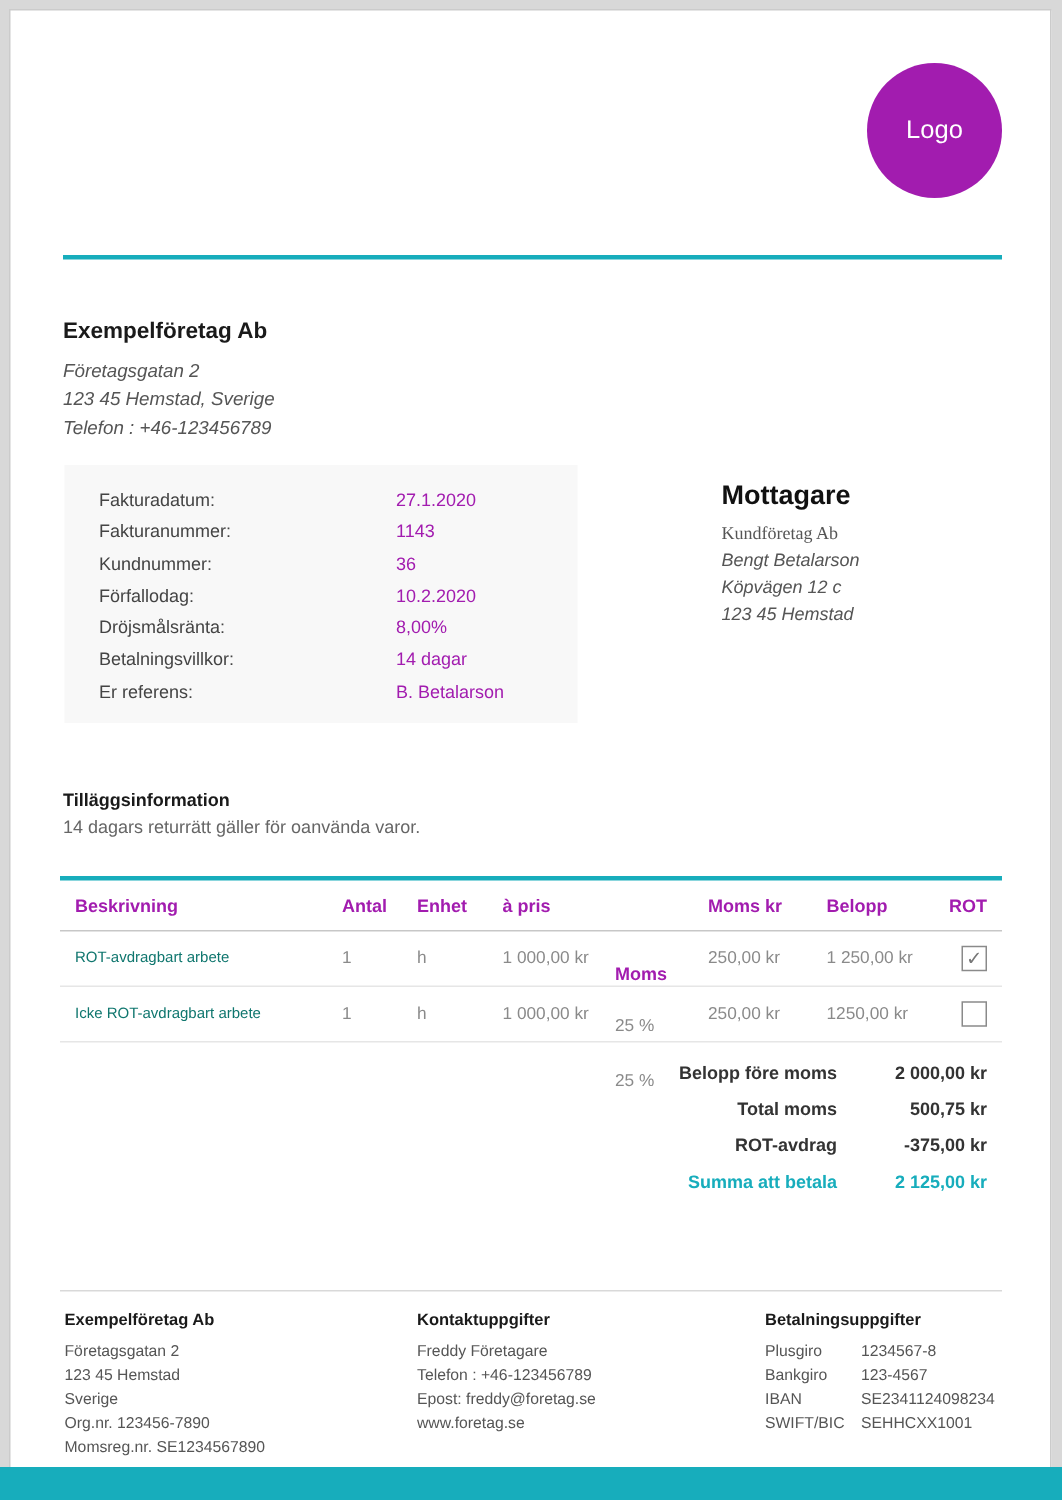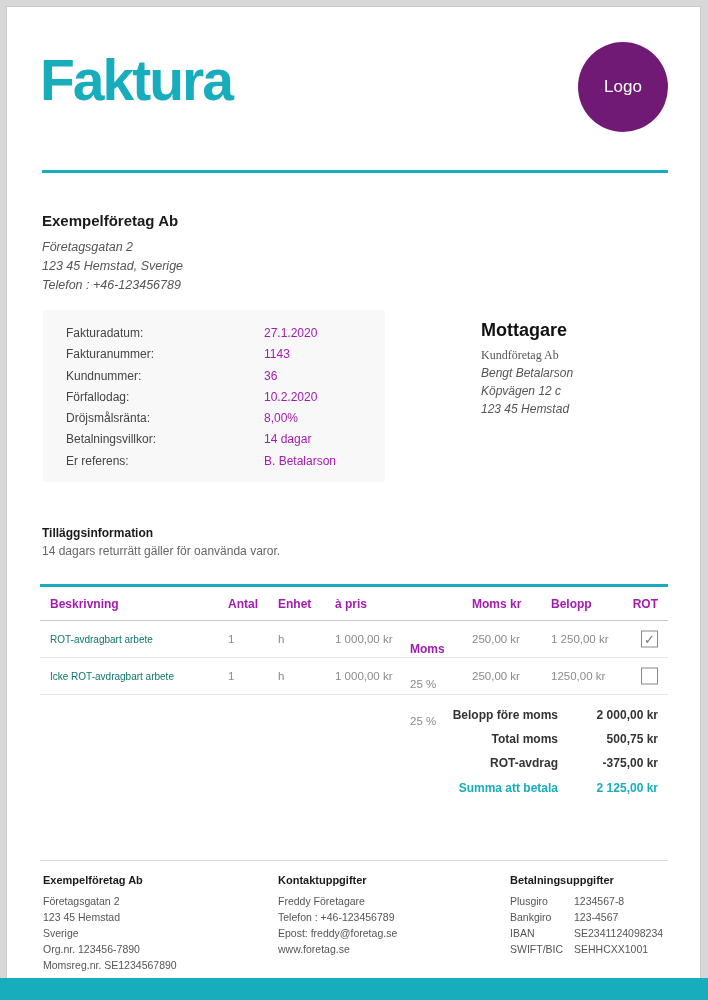--- a/index.html
+++ b/index.html
@@ -5,21 +5,21 @@
   * { margin:0; padding:0; box-sizing:border-box; }
   html,body { background:#d8d8d8; font-family:"Liberation Sans", sans-serif; }
   .canvas { position:relative; width:708px; height:1000px; overflow:hidden; background:#d8d8d8; }
   .sheet { position:absolute; left:6px; top:6px; width:695px; height:994px;
            background:#ffffff; border:1px solid #cbcbcb; border-bottom:none; }
   .abs { position:absolute; }
 
   
   .page-title { left:40px; top:47px; font-size:57px; font-weight:bold; letter-spacing:-2px; color:#17adbc; }
   .logo-circle { left:578px; top:42px; width:90px; height:90px; border-radius:50%;
-                 background:#701a75; display:flex; align-items:center; justify-content:center; }
+                 background:#a21caf; display:flex; align-items:center; justify-content:center; }
   .logo-text { color:#ffffff; font-size:17px; }
   .rule-teal { left:42px; top:170px; width:626px; height:3px; background:#17adbc; }
 
   
   .sender { left:42px; top:212px; }
   .sender-name { font-size:15px; font-weight:bold; color:#1a1a1a; margin-bottom:9px; }
   .sender-line { font-size:12.5px; font-style:italic; color:#555; line-height:19px; }
 
   
   .detail-box { left:43px; top:310px; width:342px; height:172px; background:#f8f8f8; padding:13px 0 0 23px; }
@@ -77,21 +77,20 @@
   .pay-label { display:inline-block; width:64px; }
 
   .bottom-bar { left:0; top:978px; width:708px; height:22px; background:#17adbc; z-index:3; }
 </style>
 </head>
 <body>
 
 <div class="canvas">
   <div class="sheet"></div>
 
-  <div class="abs page-title">Faktura</div>
   <div class="abs logo-circle">
     <span class="logo-text">Logo</span>
   </div>
   <div class="abs rule-teal"></div>
 
   <div class="abs sender">
     <div class="sender-name">Exempelföretag Ab</div>
     <div class="sender-line">Företagsgatan 2</div>
     <div class="sender-line">123 45 Hemstad, Sverige</div>
     <div class="sender-line">Telefon : +46-123456789</div>

